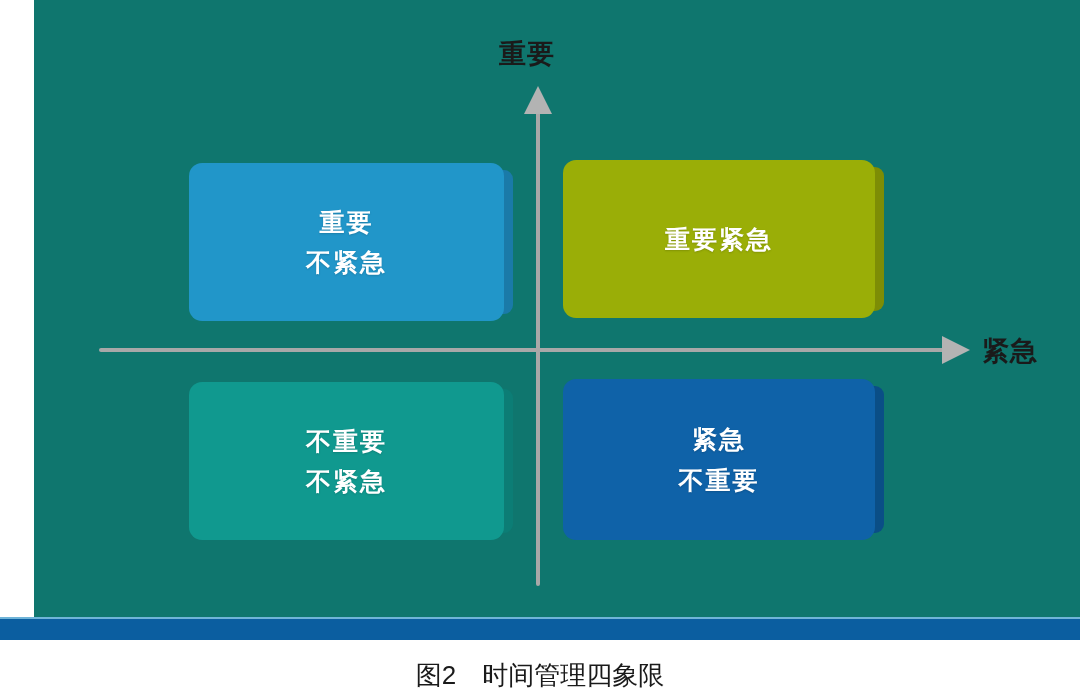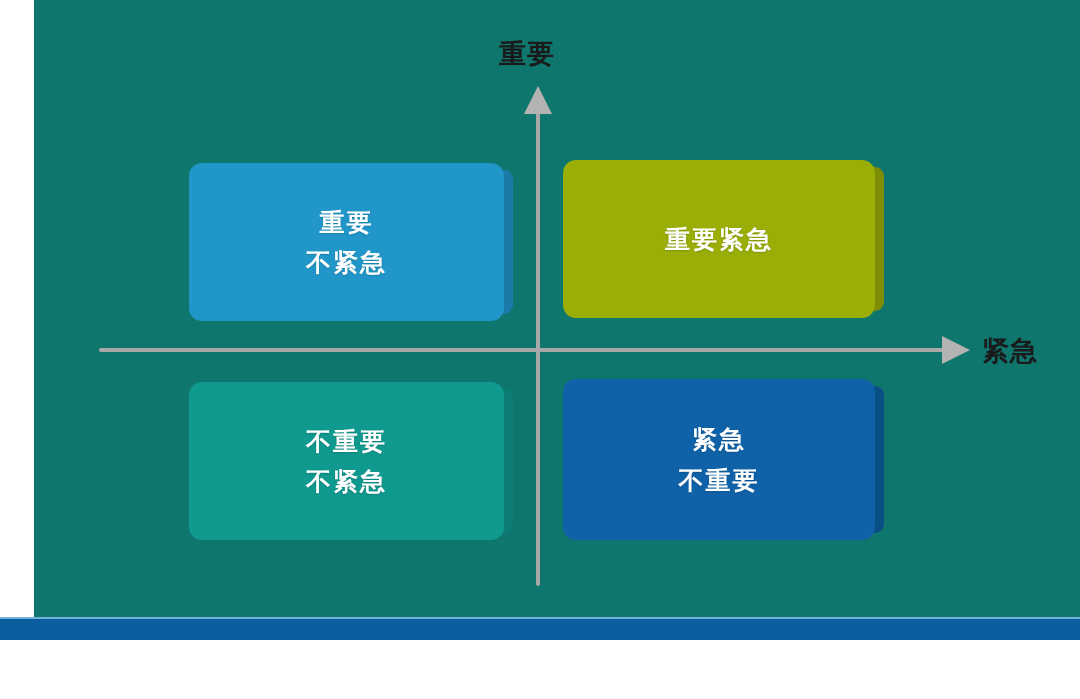--- a/index.html
+++ b/index.html
@@ -214,14 +214,15 @@
       <div class="q-text">
           <span style="display:block">紧急</span>
           <span style="display:block">不重要</span>
         </div>
     </div>
 
   </div>
 
   <div class="bottom-rule" style="background: rgb(11, 94, 160); border-top-color: rgb(111, 180, 216);"></div>
 
+  <div class="caption">图2　时间管理四象限</div>
 
 </div>
 
 </body></html>

